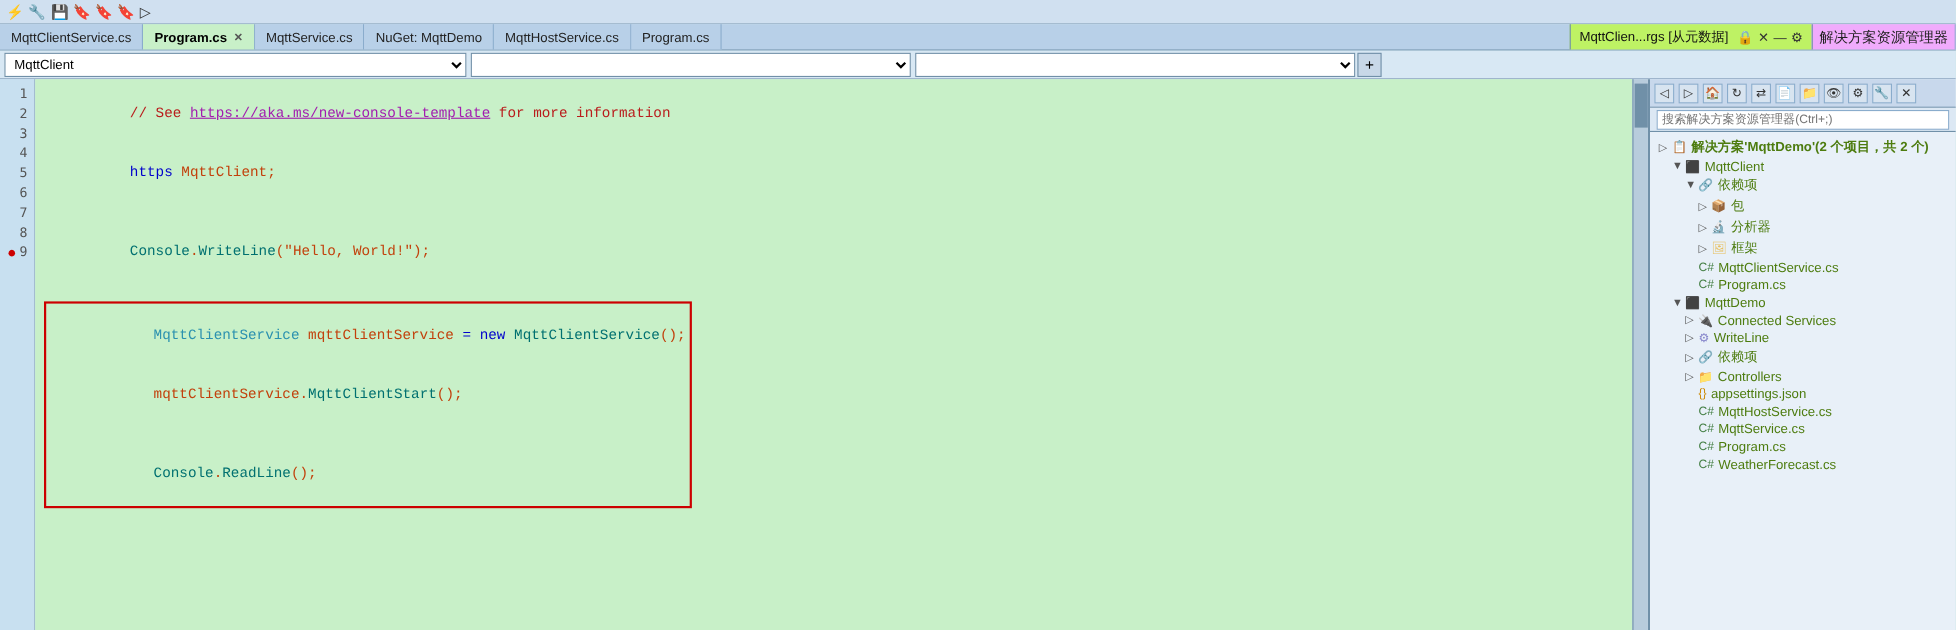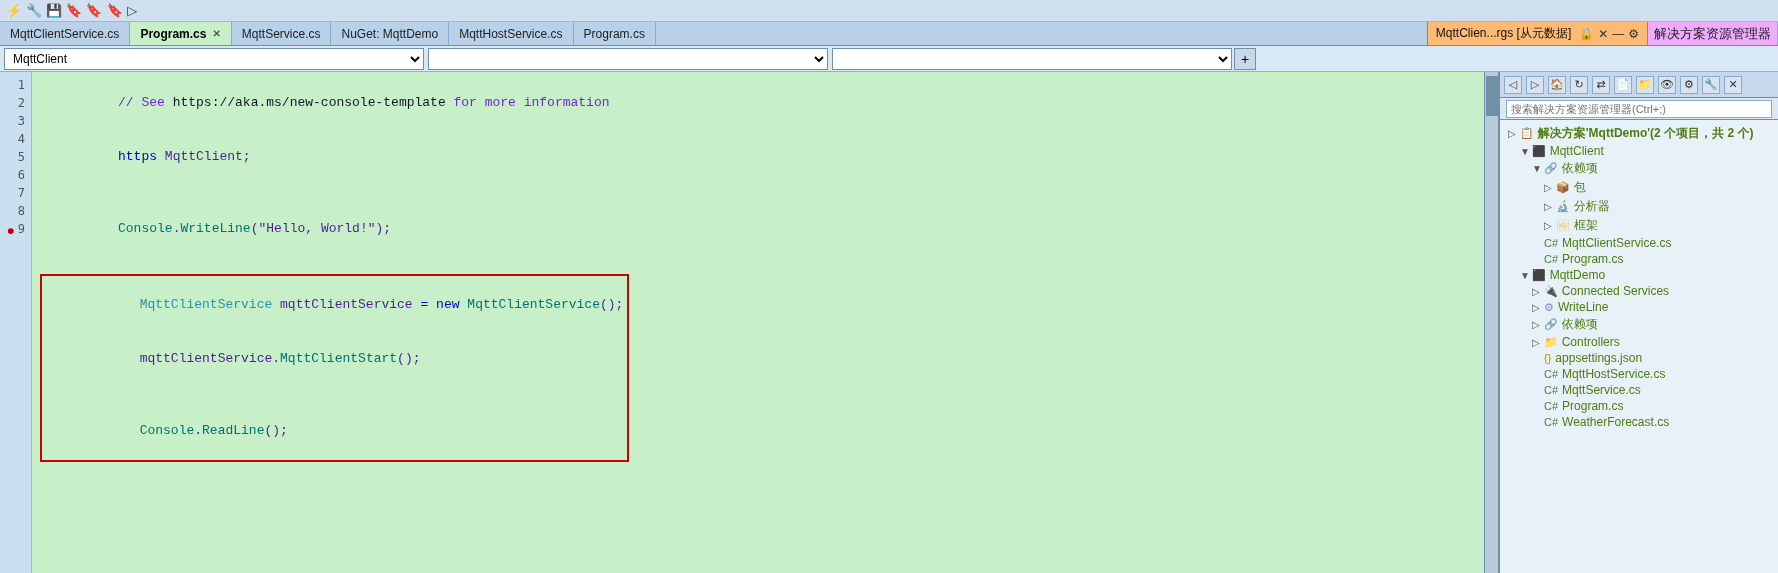--- a/index.html
+++ b/index.html
@@ -45,21 +45,21 @@
       font-size: 10px;
       color: #555;
       cursor: pointer;
     }
     .tab-spacer { flex: 1; }
 
     
     .right-header-tab {
       display: flex;
       align-items: center;
-      background: #fdba74;
+      background: #bef264;
       padding: 0 8px;
       font-size: 12px;
       color: #111;
       border-left: 1px solid #7090a8;
       white-space: nowrap;
     }
     .right-header-icons {
       display: flex;
       align-items: center;
       gap: 4px;
@@ -133,25 +133,25 @@
       font-family: Consolas, 'Courier New', monospace;
       font-size: 13px;
       overflow-y: auto;
       position: relative;
     }
     .code-line {
       line-height: 18px;
       white-space: pre;
       min-height: 18px;
     }
-    .c-green { color: #6d28d9; }
+    .c-green { color: #b91c1c; }
     .c-blue { color: #0000cc; }
     .c-teal { color: #007070; }
-    .c-link { color: #0f172a; }
-    .c-black { color: #4c1d95; }
+    .c-link { color: #a21caf; text-decoration: underline; }
+    .c-black { color: #c2410c; }
     .c-type { color: #2b91af; }
 
     
     .scrollbar-area {
       width: 14px;
       background: #b8ccdc;
       border-left: 1px solid #7090a8;
       position: relative;
     }
     .scrollbar-thumb {

